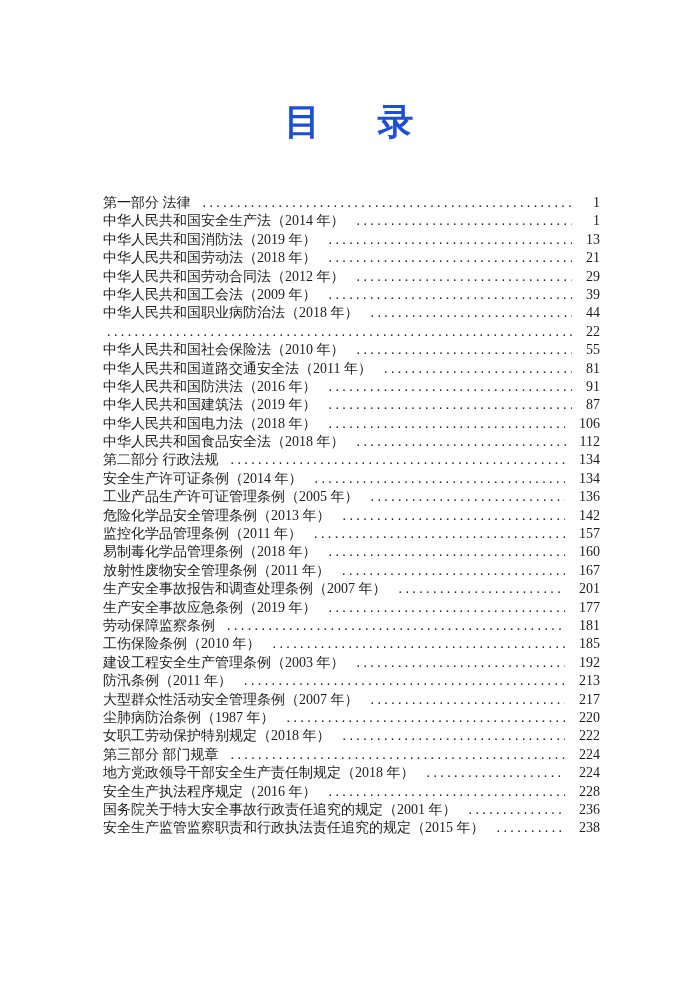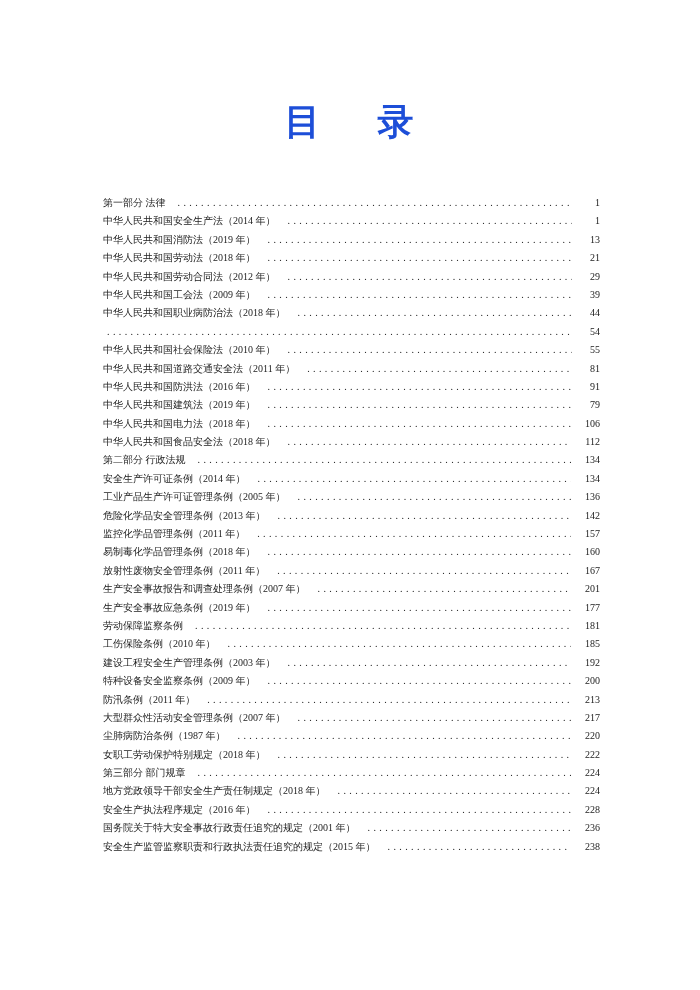--- a/index.html
+++ b/index.html
@@ -30,23 +30,23 @@
     color: #1d4ed8;
   }
   .toc {
     position: absolute;
     top: 194px;
     left: 103px;
     right: 100px;
   }
   .toc-row {
     display: flex;
-    align-items: flex-end;
+    align-items: flex-start;
     height: 18.4px;
-    font-size: 10px;
+    font-size: 14px;
     line-height: 18.4px;
     white-space: nowrap;
     gap: 8px;
   }
   .toc-label {
     flex: 0 0 auto;
     white-space: nowrap;
   }
   .toc-leader {
     flex: 1 1 auto;
@@ -111,21 +111,21 @@
   </div>
 
   <div class="toc-row">
     <span class="toc-label">中华人民共和国职业病防治法（2018 年）</span>
     <span class="toc-leader"></span>
     <span class="toc-page">44</span>
   </div>
 
   <div class="toc-row">
     <span class="toc-leader"></span>
-    <span class="toc-page">54</span>
+    <span class="toc-page">22</span>
   </div>
 
   <div class="toc-row">
     <span class="toc-label">中华人民共和国社会保险法（2010 年）</span>
     <span class="toc-leader"></span>
     <span class="toc-page">55</span>
   </div>
 
 
   <div class="toc-row">
@@ -136,21 +136,21 @@
 
   <div class="toc-row">
     <span class="toc-label">中华人民共和国防洪法（2016 年）</span>
     <span class="toc-leader"></span>
     <span class="toc-page">91</span>
   </div>
 
   <div class="toc-row">
     <span class="toc-label">中华人民共和国建筑法（2019 年）</span>
     <span class="toc-leader"></span>
-    <span class="toc-page">79</span>
+    <span class="toc-page">87</span>
   </div>
 
   <div class="toc-row">
     <span class="toc-label">中华人民共和国电力法（2018 年）</span>
     <span class="toc-leader"></span>
     <span class="toc-page">106</span>
   </div>
 
   <div class="toc-row">
     <span class="toc-label">中华人民共和国食品安全法（2018 年）</span>
@@ -223,25 +223,20 @@
     <span class="toc-leader"></span>
     <span class="toc-page">185</span>
   </div>
 
   <div class="toc-row">
     <span class="toc-label">建设工程安全生产管理条例（2003 年）</span>
     <span class="toc-leader"></span>
     <span class="toc-page">192</span>
   </div>
 
-  <div class="toc-row">
-    <span class="toc-label">特种设备安全监察条例（2009 年）</span>
-    <span class="toc-leader"></span>
-    <span class="toc-page">200</span>
-  </div>
 
   <div class="toc-row">
     <span class="toc-label">防汛条例（2011 年）</span>
     <span class="toc-leader"></span>
     <span class="toc-page">213</span>
   </div>
 
   <div class="toc-row">
     <span class="toc-label">大型群众性活动安全管理条例（2007 年）</span>
     <span class="toc-leader"></span>

